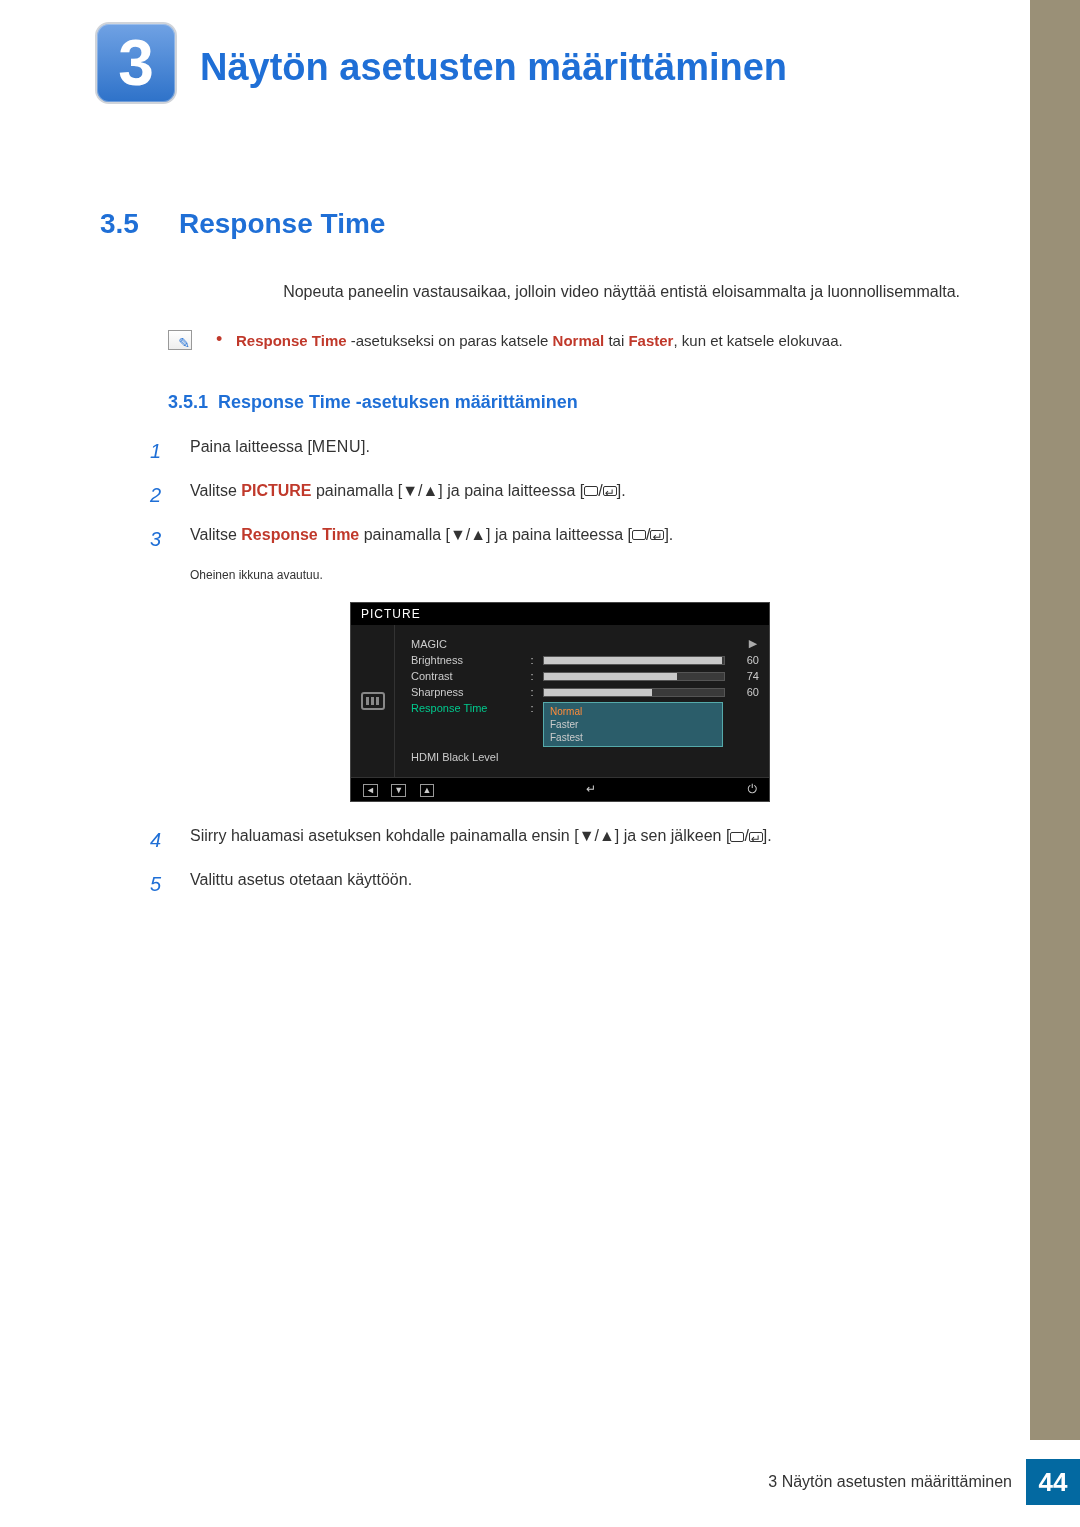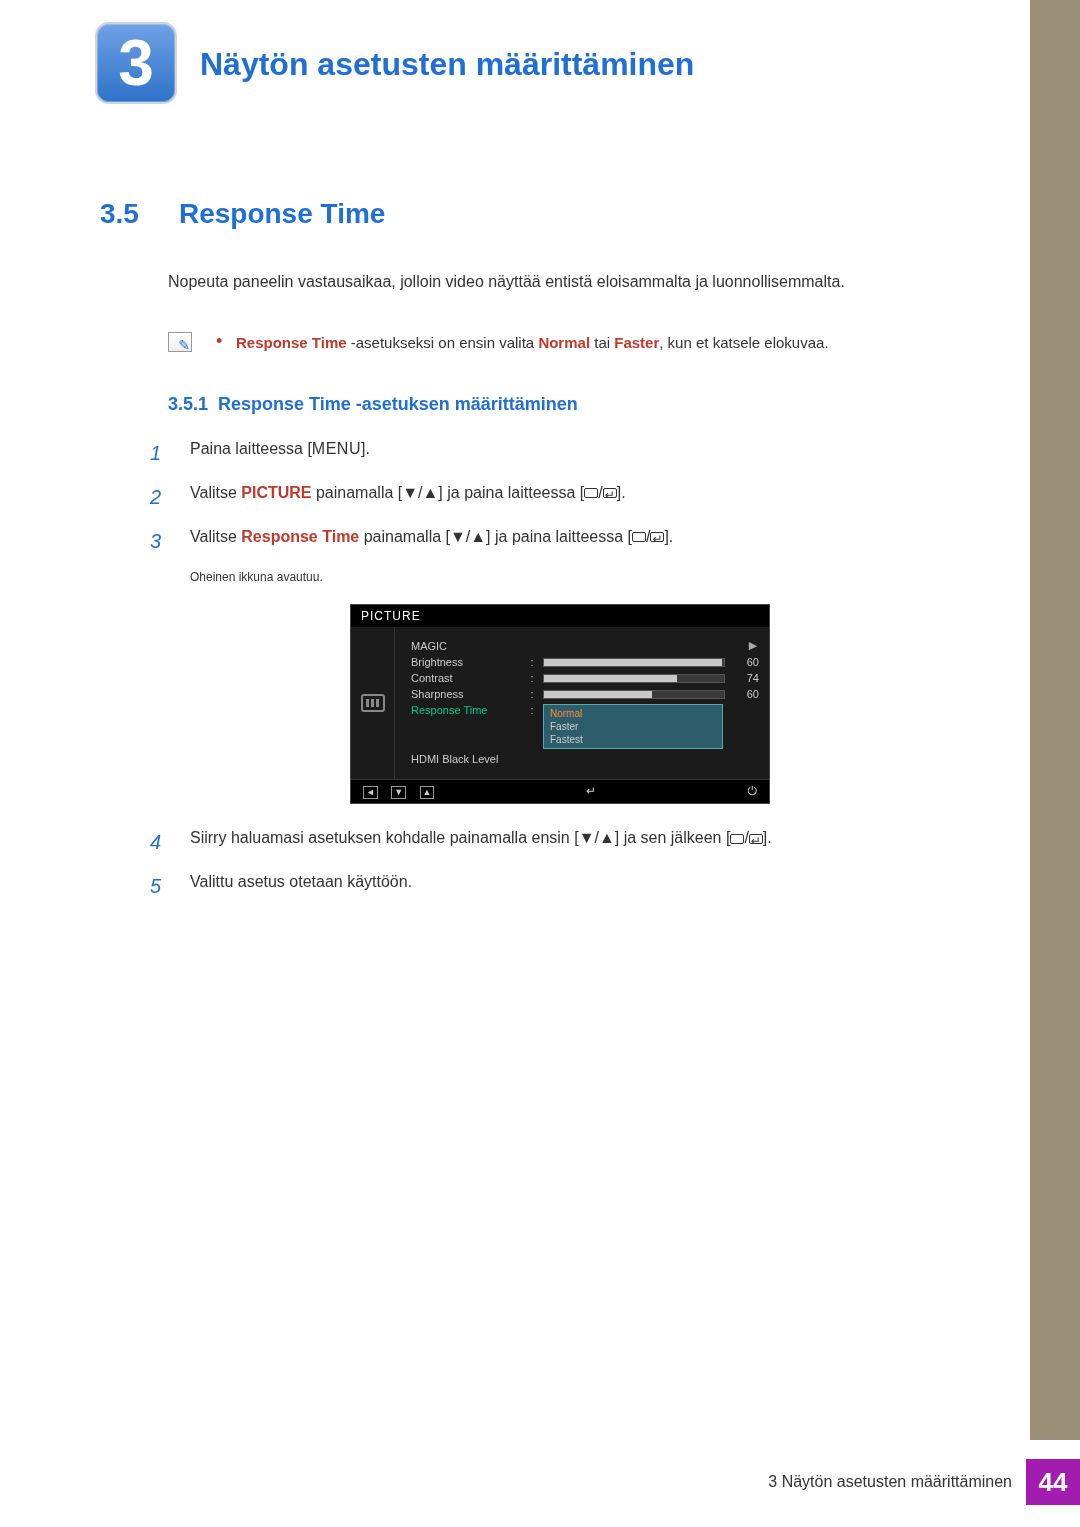--- a/index.html
+++ b/index.html
@@ -36,27 +36,27 @@
   .chapter-badge span {
     color: #fff;
     font-size: 64px;
     font-weight: bold;
     line-height: 1;
   }
   .chapter-title {
     position: absolute;
     top: 46px;
     left: 200px;
-    font-size: 32px;
+    font-size: 38px;
     color: #1f6fd6;
     font-weight: bold;
   }
   .content {
     position: absolute;
-    top: 198px;
+    top: 208px;
     left: 100px;
     width: 860px;
   }
   .section-line {
     display: flex;
     gap: 40px;
     align-items: baseline;
     margin-bottom: 40px;
   }
   .section-num {
@@ -66,21 +66,22 @@
   }
   .section-title {
     font-size: 28px;
     color: #1f6fd6;
     font-weight: bold;
   }
   .intro {
     margin-left: 68px;
     font-size: 16px;
     line-height: 1.5;
-    margin-bottom: 36px;
+    margin-bottom: 24px;
+    text-align: right;
   }
   .note-row {
     display: flex;
     gap: 24px;
     margin-left: 68px;
     margin-bottom: 30px;
   }
   .note-icon {
     width: 24px;
     height: 20px;
@@ -252,21 +253,21 @@
     margin-top: 16px;
   }
   .footer-text {
     font-size: 16px;
     color: #333;
     margin-right: 14px;
   }
   .footer-page {
     width: 54px;
     height: 46px;
-    background: #a21caf;
+    background: #0369a1;
     color: #fff;
     font-size: 26px;
     font-weight: bold;
     display: flex;
     align-items: center;
     justify-content: center;
   }
 </style>
 </head>
 <body>
@@ -284,21 +285,21 @@
     <div class="section-num">3.5</div>
     <div class="section-title">Response Time</div>
   </div>
 
   <p class="intro">Nopeuta paneelin vastausaikaa, jolloin video näyttää entistä eloisammalta ja luonnollisemmalta.</p>
 
   <div class="note-row">
     <div class="note-icon"></div>
     <ul class="bullets">
       <li>
-        <span class="red">Response Time</span><span> -asetukseksi on ensin valita </span><span class="red">Normal</span><span> tai </span><span class="red">Faster</span><span>, kun et katsele elokuvaa.</span>
+        <span class="red">Response Time</span><span> -asetukseksi on paras katsele </span><span class="red">Normal</span><span> tai </span><span class="red">Faster</span><span>, kun et katsele elokuvaa.</span>
       </li>
     </ul>
   </div>
 
   <div class="sub-section">
     <span>3.5.1</span>&nbsp;&nbsp;<span>Response Time -asetuksen määrittäminen</span>
   </div>
 
   <div class="steps">
 

